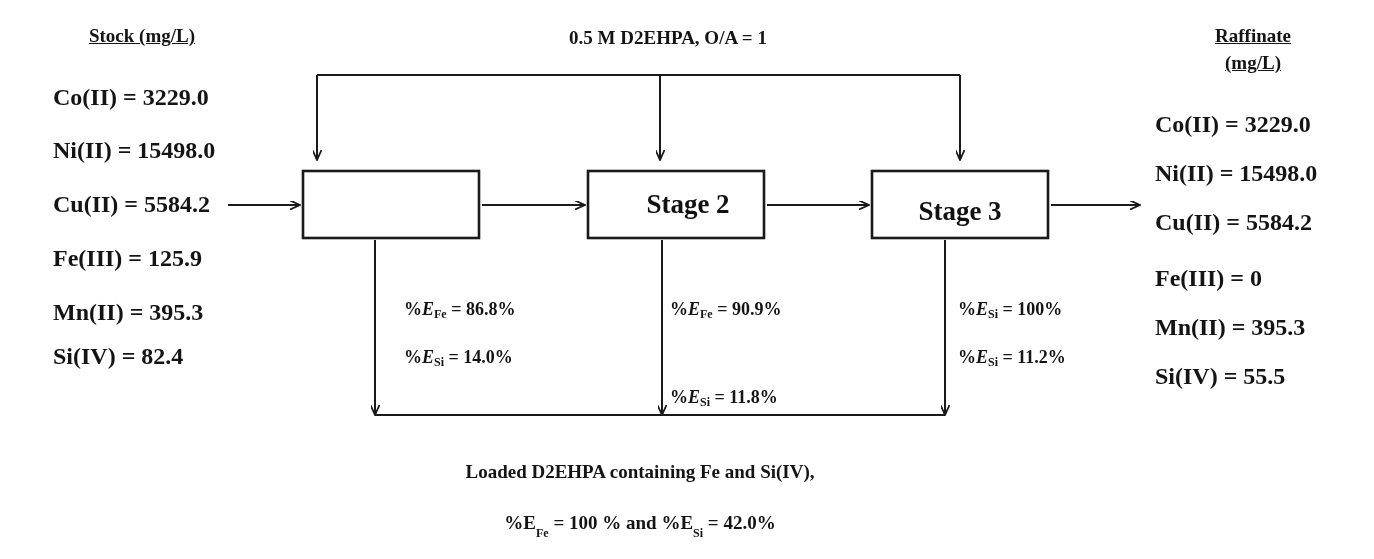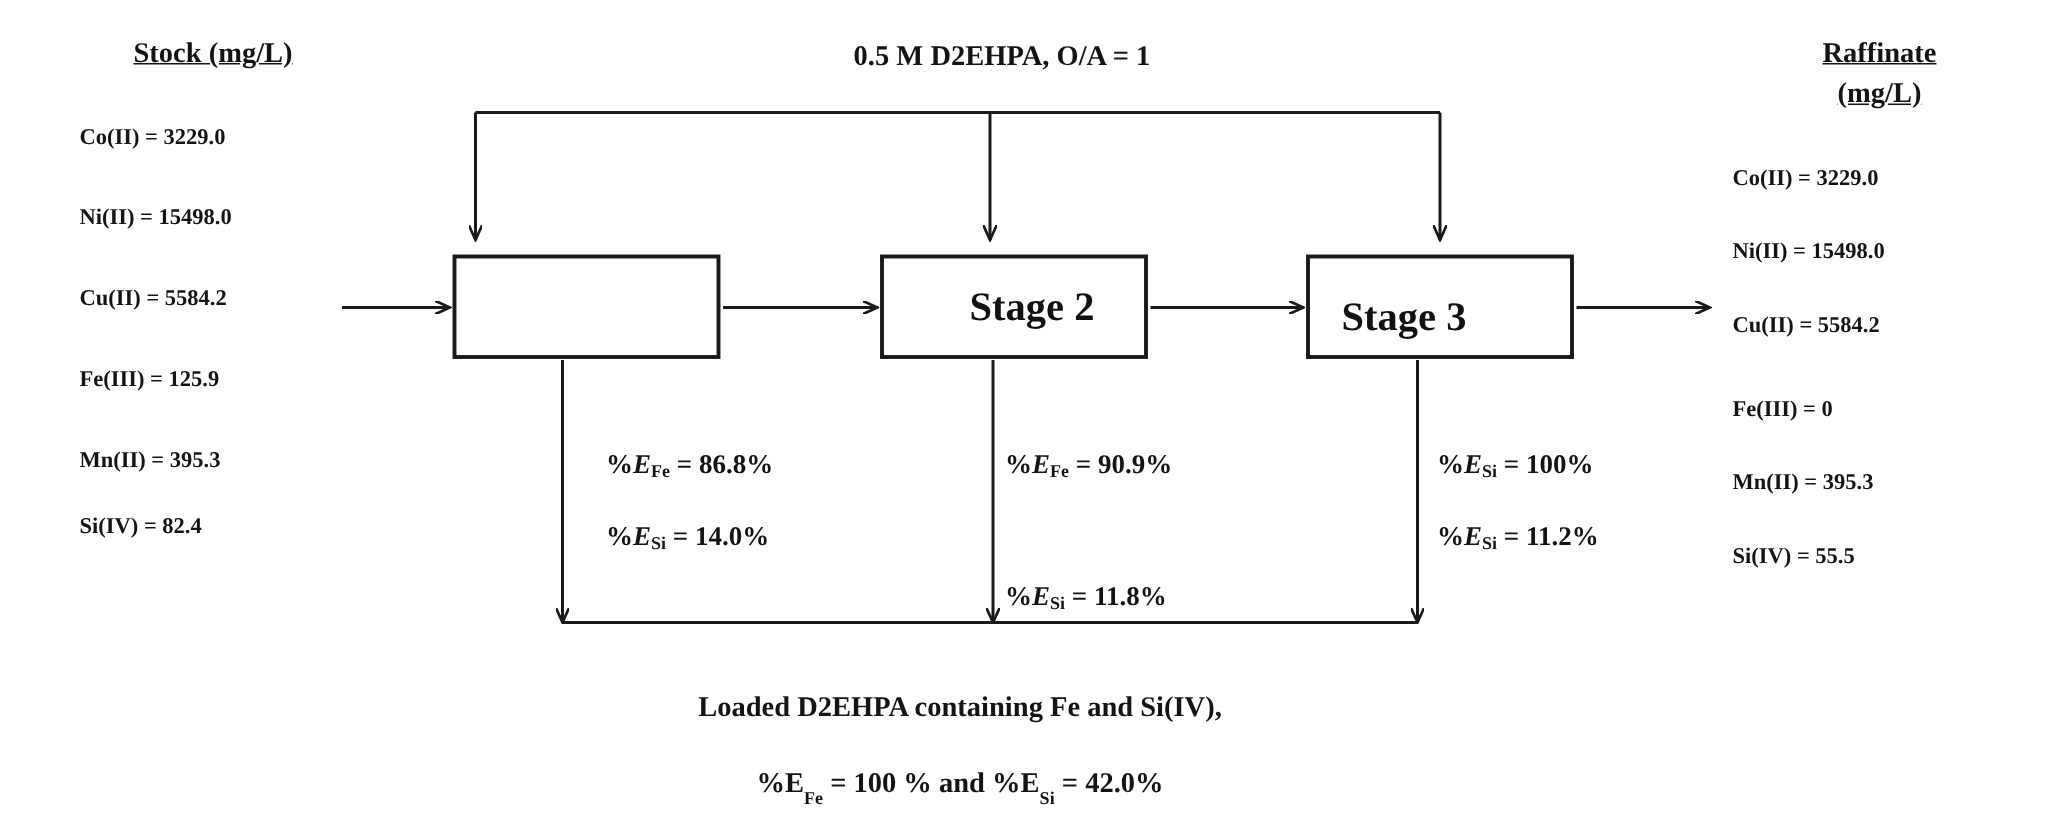--- a/index.html
+++ b/index.html
@@ -30,21 +30,21 @@
     font-weight: bold;
     color: #141414;
     white-space: nowrap;
     line-height: 1;
   }
   .hdr {
     font-size: 19px;
     text-decoration: underline;
   }
   .conc {
-    font-size: 15px;
+    font-size: 24px;
   }
   .title-top {
     font-size: 19px;
   }
   .stage-label {
     font-size: 27px;
     font-weight: bold;
     color: #111111;
   }
   .eff {
@@ -122,21 +122,21 @@
   <div class="txt conc" style="left:1155px; top:112px;">Co(II) = 3229.0</div>
   <div class="txt conc" style="left:1155px; top:161px;">Ni(II) = 15498.0</div>
   <div class="txt conc" style="left:1155px; top:210px;">Cu(II) = 5584.2</div>
   <div class="txt conc" style="left:1155px; top:266px;">Fe(III) = 0</div>
   <div class="txt conc" style="left:1155px; top:315px;">Mn(II) = 395.3</div>
   <div class="txt conc" style="left:1155px; top:364px;">Si(IV) = 55.5</div>
 
   <div class="stage-box-label" style="left:588px; top:171px; width:200px; height:67px;">
     <span class="stage-label">Stage 2</span>
   </div>
-  <div class="stage-box-label" style="left:848px; top:171px; width:176px; height:81px;">
+  <div class="stage-box-label" style="left:872px; top:171px; width:176px; height:81px;">
     <span class="stage-label">Stage 3</span>
   </div>
 
   <div class="txt eff" style="left:404px; top:300px;">
     <span>%</span><span class="ital">E</span><sub>Fe</sub><span> = 86.8%</span>
   </div>
   <div class="txt eff" style="left:404px; top:348px;">
     <span>%</span><span class="ital">E</span><sub>Si</sub><span> = 14.0%</span>
   </div>
 

